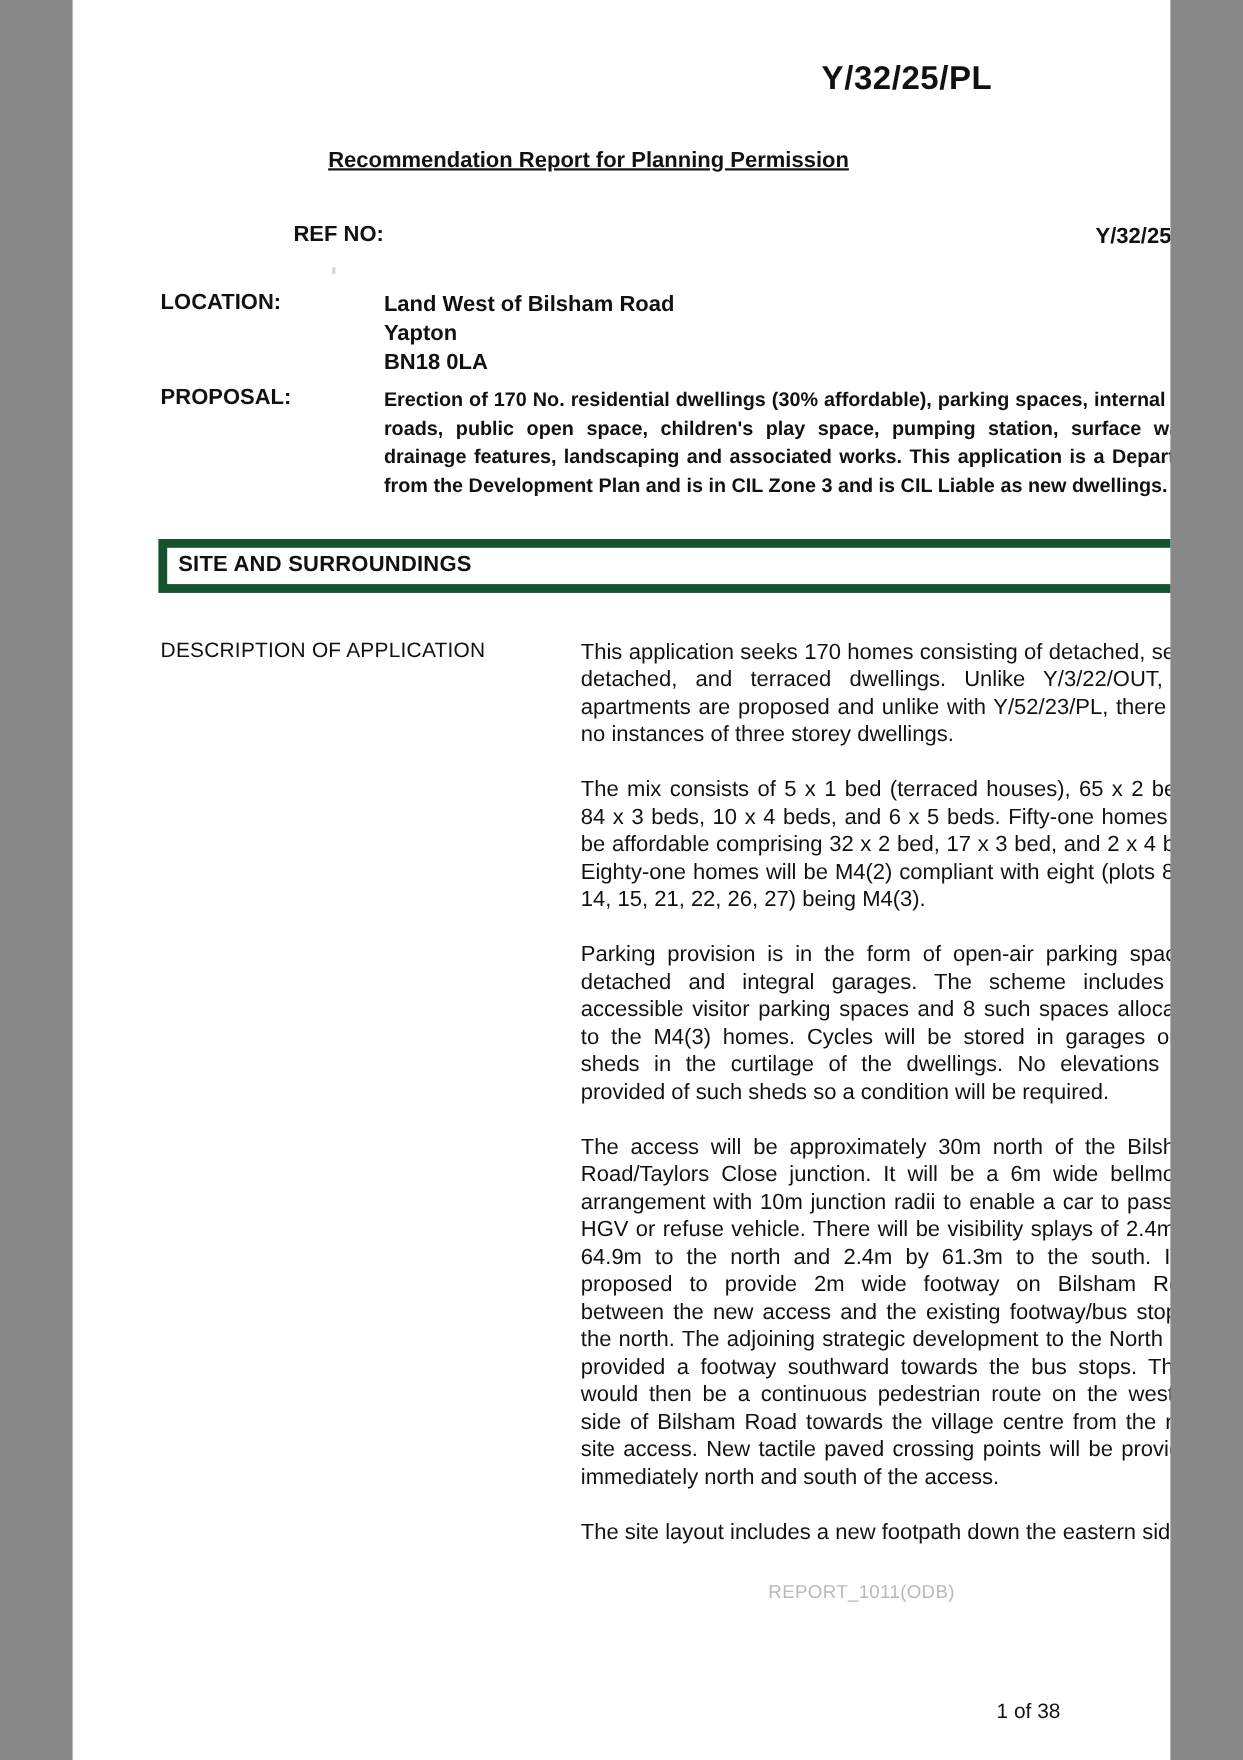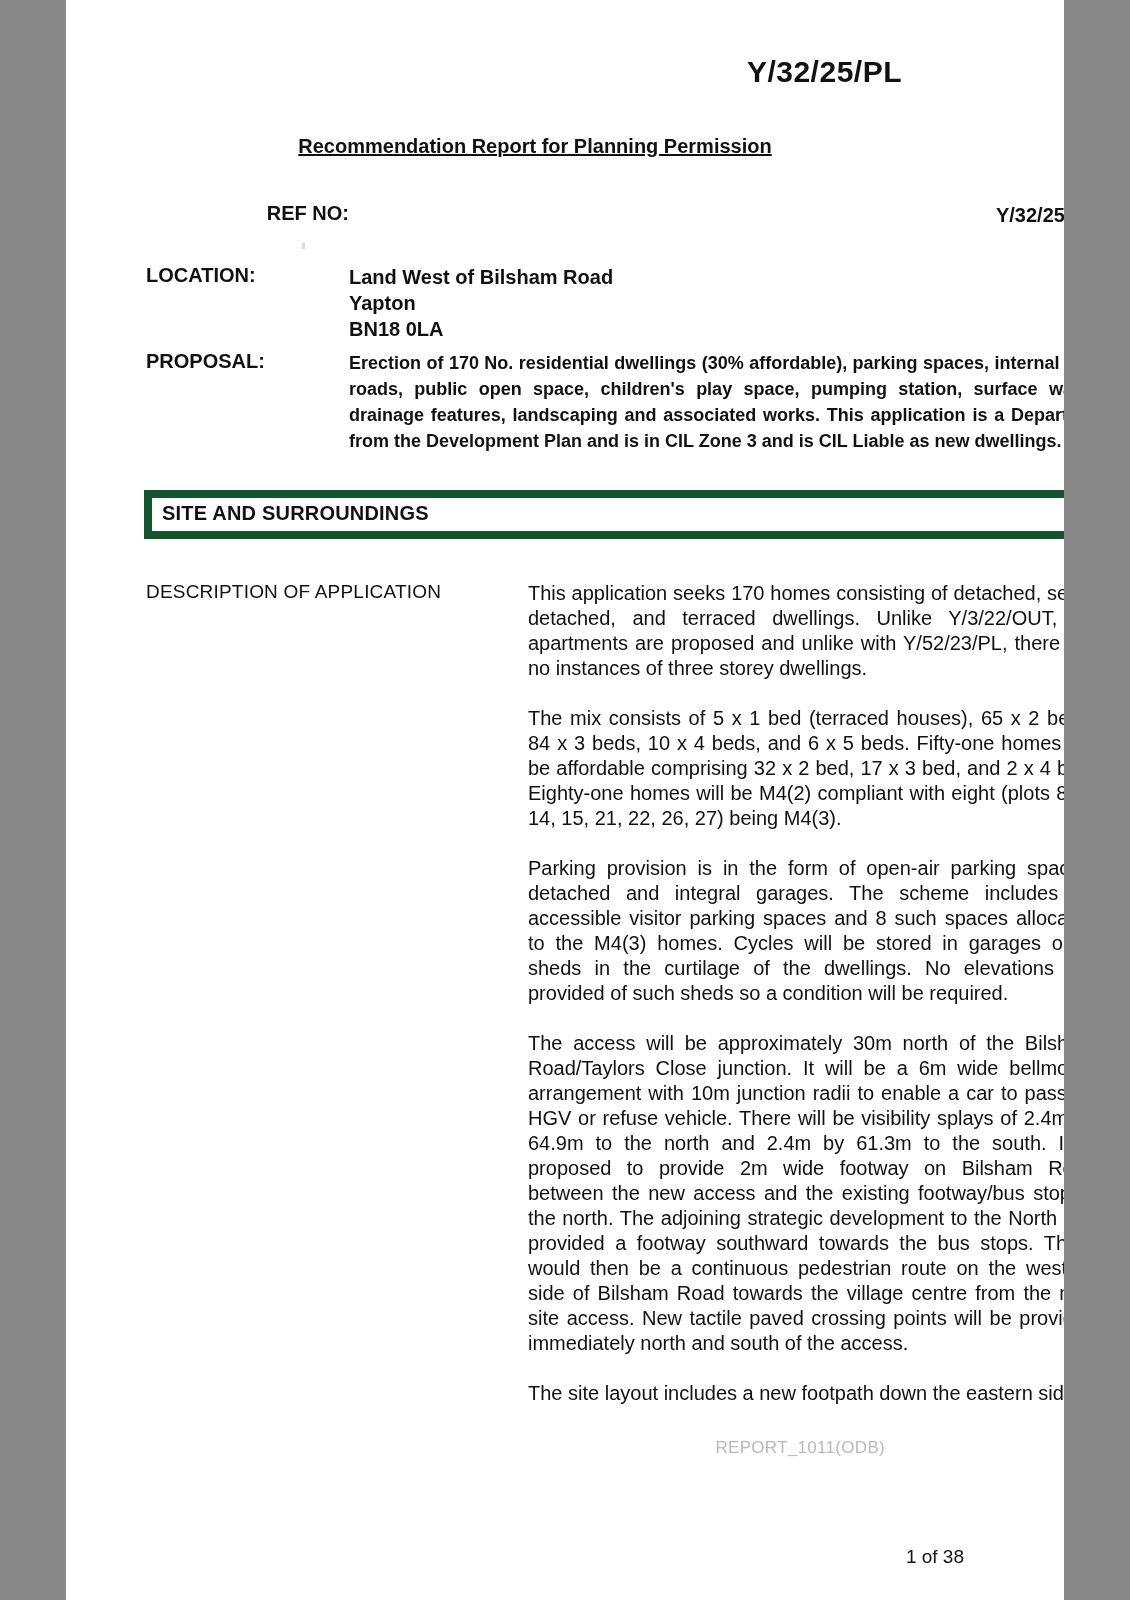--- a/index.html
+++ b/index.html
@@ -82,21 +82,21 @@
   .description-body p {
     font-size: 20px;
     line-height: 25px;
     text-align: justify;
     margin-bottom: 25px;
   }
   .description-body p:last-child { margin-bottom: 0; }
   .footer-code {
     position: absolute;
     top: 1438px;
-    right: 179px;
+    right: 196px;
     font-size: 17px;
     color: #b9b9b9;
     letter-spacing: 0.3px;
   }
   .page-number {
     position: absolute;
     top: 1546px;
     right: 100px;
     font-size: 19px;
     color: #111;

